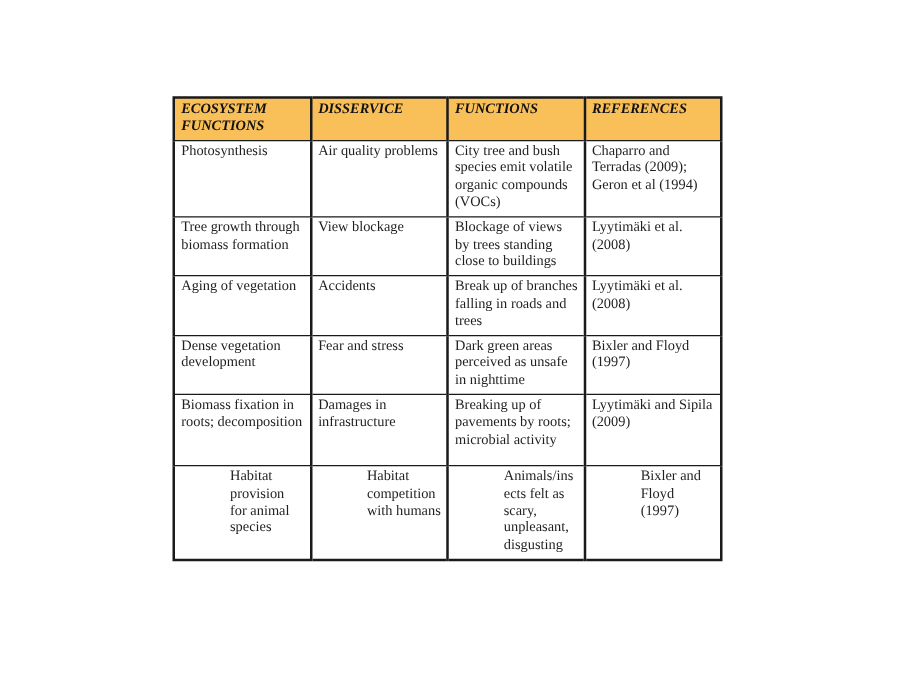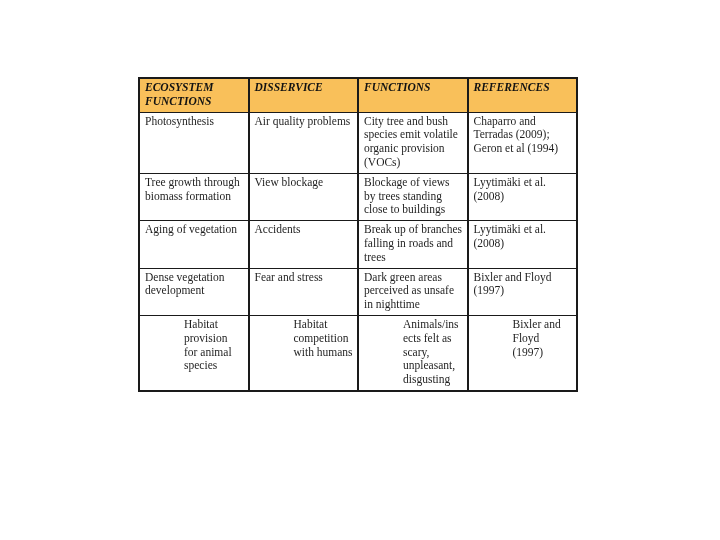--- a/index.html
+++ b/index.html
@@ -65,41 +65,47 @@
           <th>ECOSYSTEM FUNCTIONS</th>
           <th>DISSERVICE</th>
           <th>FUNCTIONS</th>
           <th>REFERENCES</th>
         </tr>
       </thead>
       <tbody>
         <tr class="r0">
           <td>Photosynthesis</td>
           <td>Air quality problems</td>
-          <td>City tree and bush species emit volatile organic provision (VOCs)</td>
+          <td>City tree and bush species emit volatile organic compounds (VOCs)</td>
           <td>Chaparro and Terradas (2009); Geron et al (1994)</td>
         </tr>
         <tr class="r1">
           <td>Tree growth through biomass formation</td>
           <td>View blockage</td>
           <td>Blockage of views by trees standing close to buildings</td>
           <td>Lyytimäki et al. (2008)</td>
         </tr>
         <tr class="r3">
           <td>Aging of vegetation</td>
           <td>Accidents</td>
           <td>Break up of branches falling in roads and trees</td>
           <td>Lyytimäki et al. (2008)</td>
         </tr>
         <tr class="r4">
           <td>Dense vegetation development</td>
           <td>Fear and stress</td>
           <td>Dark green areas perceived as unsafe in nighttime</td>
           <td>Bixler and Floyd (1997)</td>
         </tr>
+        <tr class="r5">
+          <td>Biomass fixation in roots; decomposition</td>
+          <td>Damages in infrastructure</td>
+          <td>Breaking up of pavements by roots; microbial activity</td>
+          <td>Lyytimäki and Sipila (2009)</td>
+        </tr>
         <tr class="r6">
           <td>Habitat provision for animal species</td>
           <td>Habitat competition with humans</td>
           <td>Animals/insects felt as scary, unpleasant, disgusting</td>
           <td>Bixler and Floyd (1997)</td>
         </tr>
       </tbody>
     </table>
   </div>
 </div>

